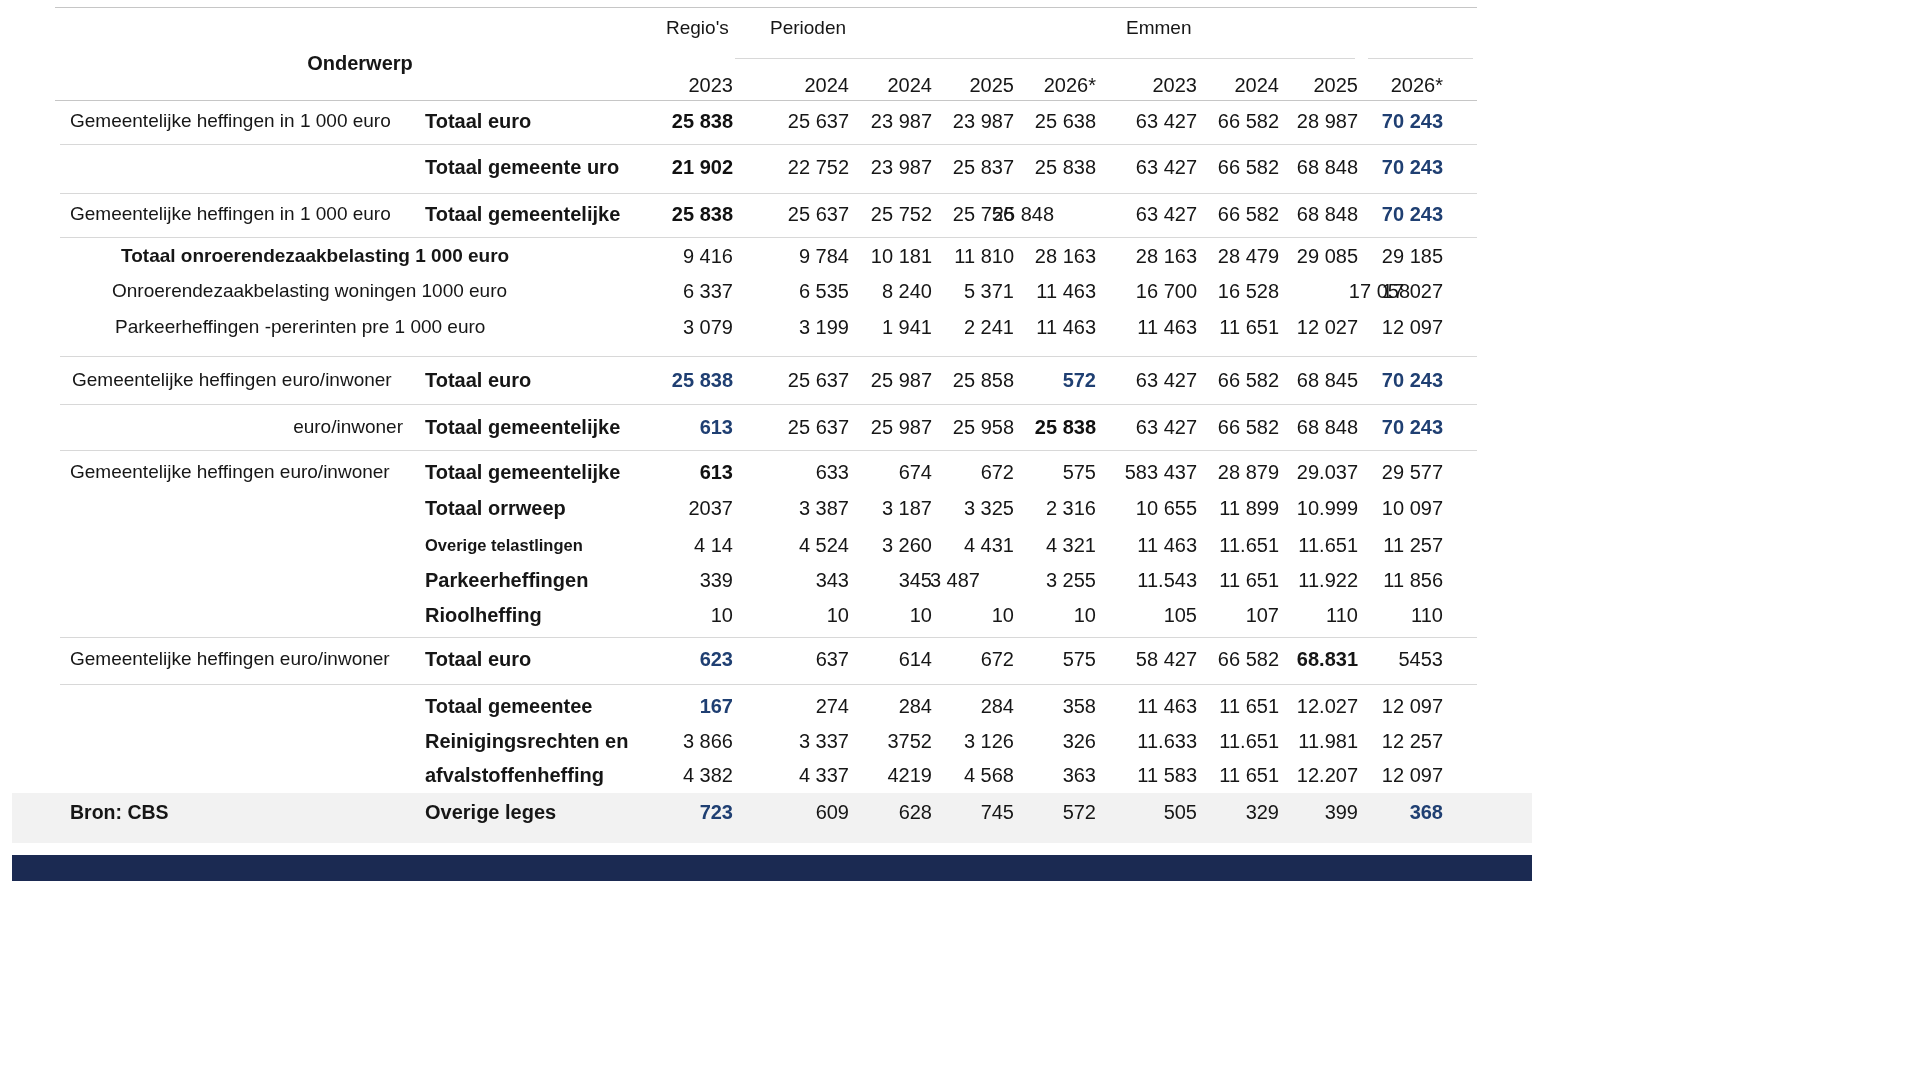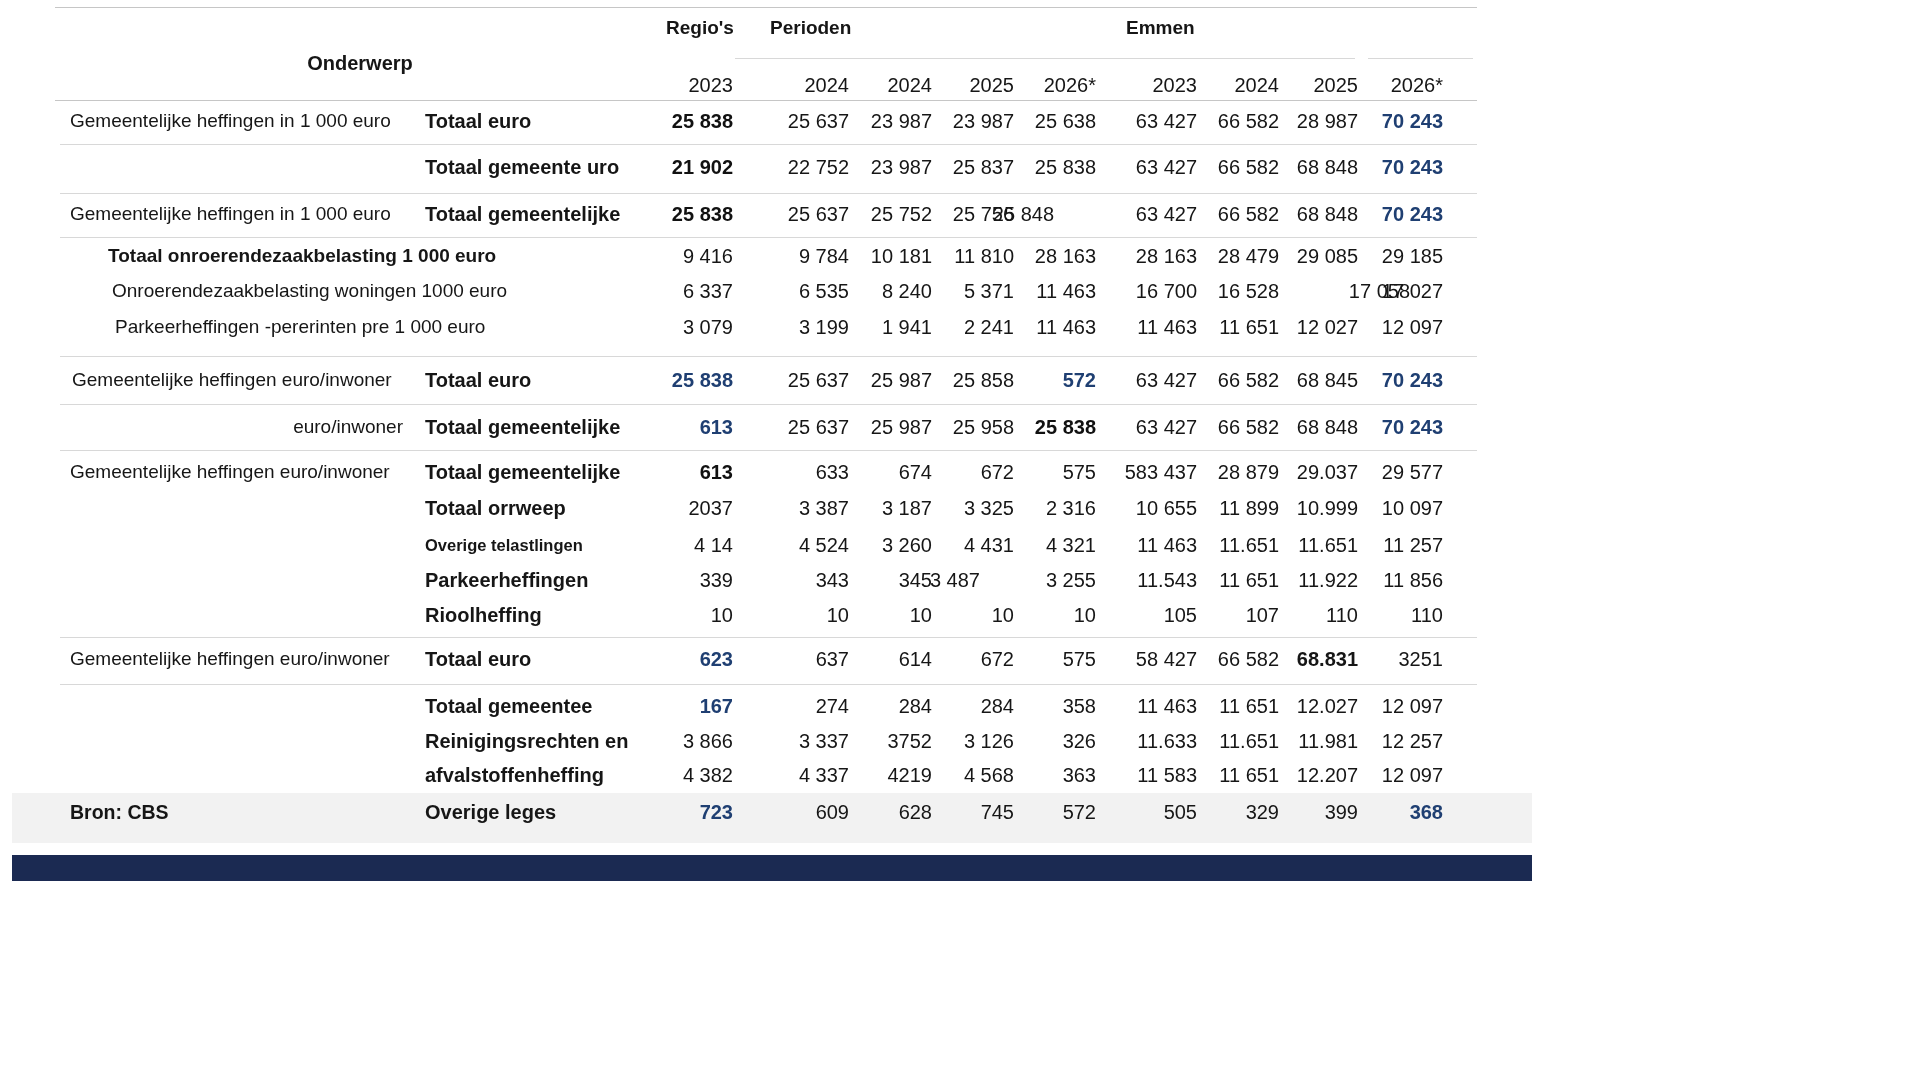--- a/index.html
+++ b/index.html
@@ -7,26 +7,26 @@
     width:1920px;height:1080px;background:#ffffff;overflow:hidden;
     font-family:"Liberation Sans", sans-serif;color:#161616;
     -webkit-font-smoothing:antialiased;
   }
   .page{position:absolute;left:0;top:0;width:1920px;height:1080px;}
   #layer div{position:absolute;}
   .rule{height:1px;background:#d8d8d8;}
   .rule.strong{background:#c6c6c6;}
   .band{left:12px;width:1520px;top:793px;height:50px;background:var(--band,#f2f2f2);}
   .bar{left:12px;width:1520px;top:855px;height:26px;background:var(--bar,#1b2a52);}
-  .ghdr{top:15px;height:26px;line-height:26px;font-weight:700;font-size:19px;white-space:nowrap;}
+  .ghdr{top:15px;height:26px;line-height:26px;font-weight:400;font-size:19px;white-space:nowrap;}
   .yhdr{top:72px;height:26px;line-height:26px;width:110px;text-align:right;font-size:20px;}
   .row{left:0;width:1920px;height:30px;}
   .row div{position:absolute;top:0;height:30px;line-height:30px;}
   .l1{font-size:19px;width:360px;white-space:nowrap;}
-  .l1.sb{font-weight:600;}
+  .l1.sb{font-weight:600;margin-left:13px;}
   .l1.ra{text-align:right;width:343px;}
   .l2{left:425px;width:230px;font-weight:600;font-size:20px;white-space:nowrap;}
   .l2.small{font-size:16.5px;}
   .val{width:110px;text-align:right;font-size:20px;font-weight:400;}
   .val.vbold{font-weight:700;color:#111;}
   .val.vblue{font-weight:700;color:var(--accent,#1f3f72);}
   .hdr-onderwerp{position:absolute;left:260px;top:50px;width:200px;height:26px;line-height:26px;
     text-align:center;font-weight:700;font-size:20px;}
   .bron{position:absolute;left:70px;top:797px;height:30px;line-height:30px;font-weight:600;font-size:19.5px;}
 </style>
@@ -227,21 +227,21 @@
         <div class="l1" style="left: 70px;">Gemeentelijke heffingen euro/inwoner</div>
         <div class="l2">Totaal euro</div>
         <div class="val vblue" style="left: 623px;">623</div>
         <div class="val" style="left: 739px;">637</div>
         <div class="val" style="left: 822px;">614</div>
         <div class="val" style="left: 904px;">672</div>
         <div class="val" style="left: 986px;">575</div>
         <div class="val" style="left: 1087px;">58 427</div>
         <div class="val" style="left: 1169px;">66 582</div>
         <div class="val" style="left: 1248px; font-weight: bold;">68.831</div>
-        <div class="val" style="left: 1333px;">3251</div>
+        <div class="val" style="left: 1333px;">5453</div>
       </div>
       <div class="row" style="top: 691px;">
         <div class="l2">Totaal gemeentee</div>
         <div class="val vblue" style="left: 623px;">167</div>
         <div class="val" style="left: 739px;">274</div>
         <div class="val" style="left: 822px;">284</div>
         <div class="val" style="left: 904px;">284</div>
         <div class="val" style="left: 986px;">358</div>
         <div class="val" style="left: 1087px;">11 463</div>
         <div class="val" style="left: 1169px;">11 651</div>

